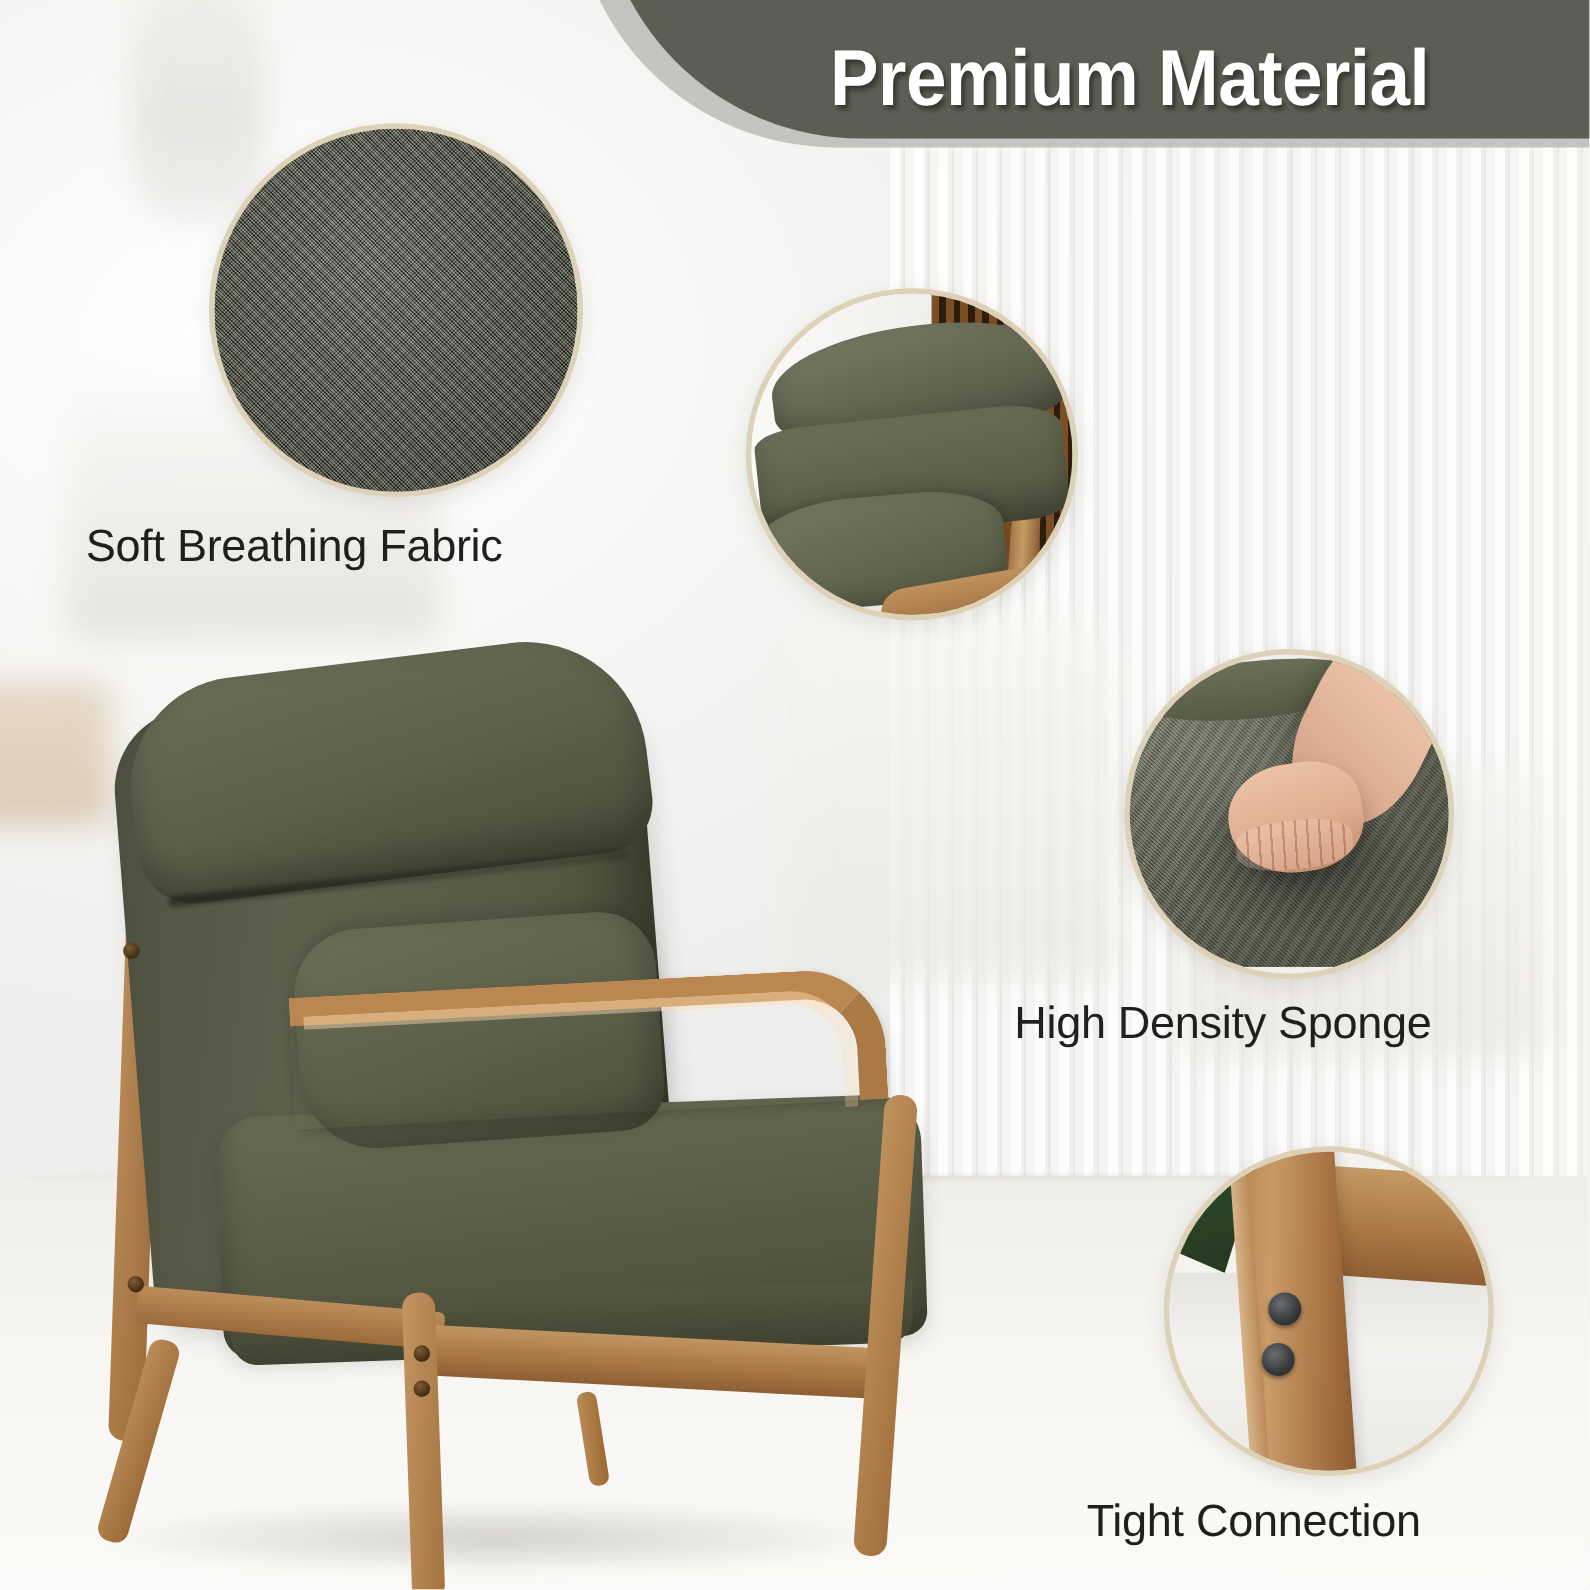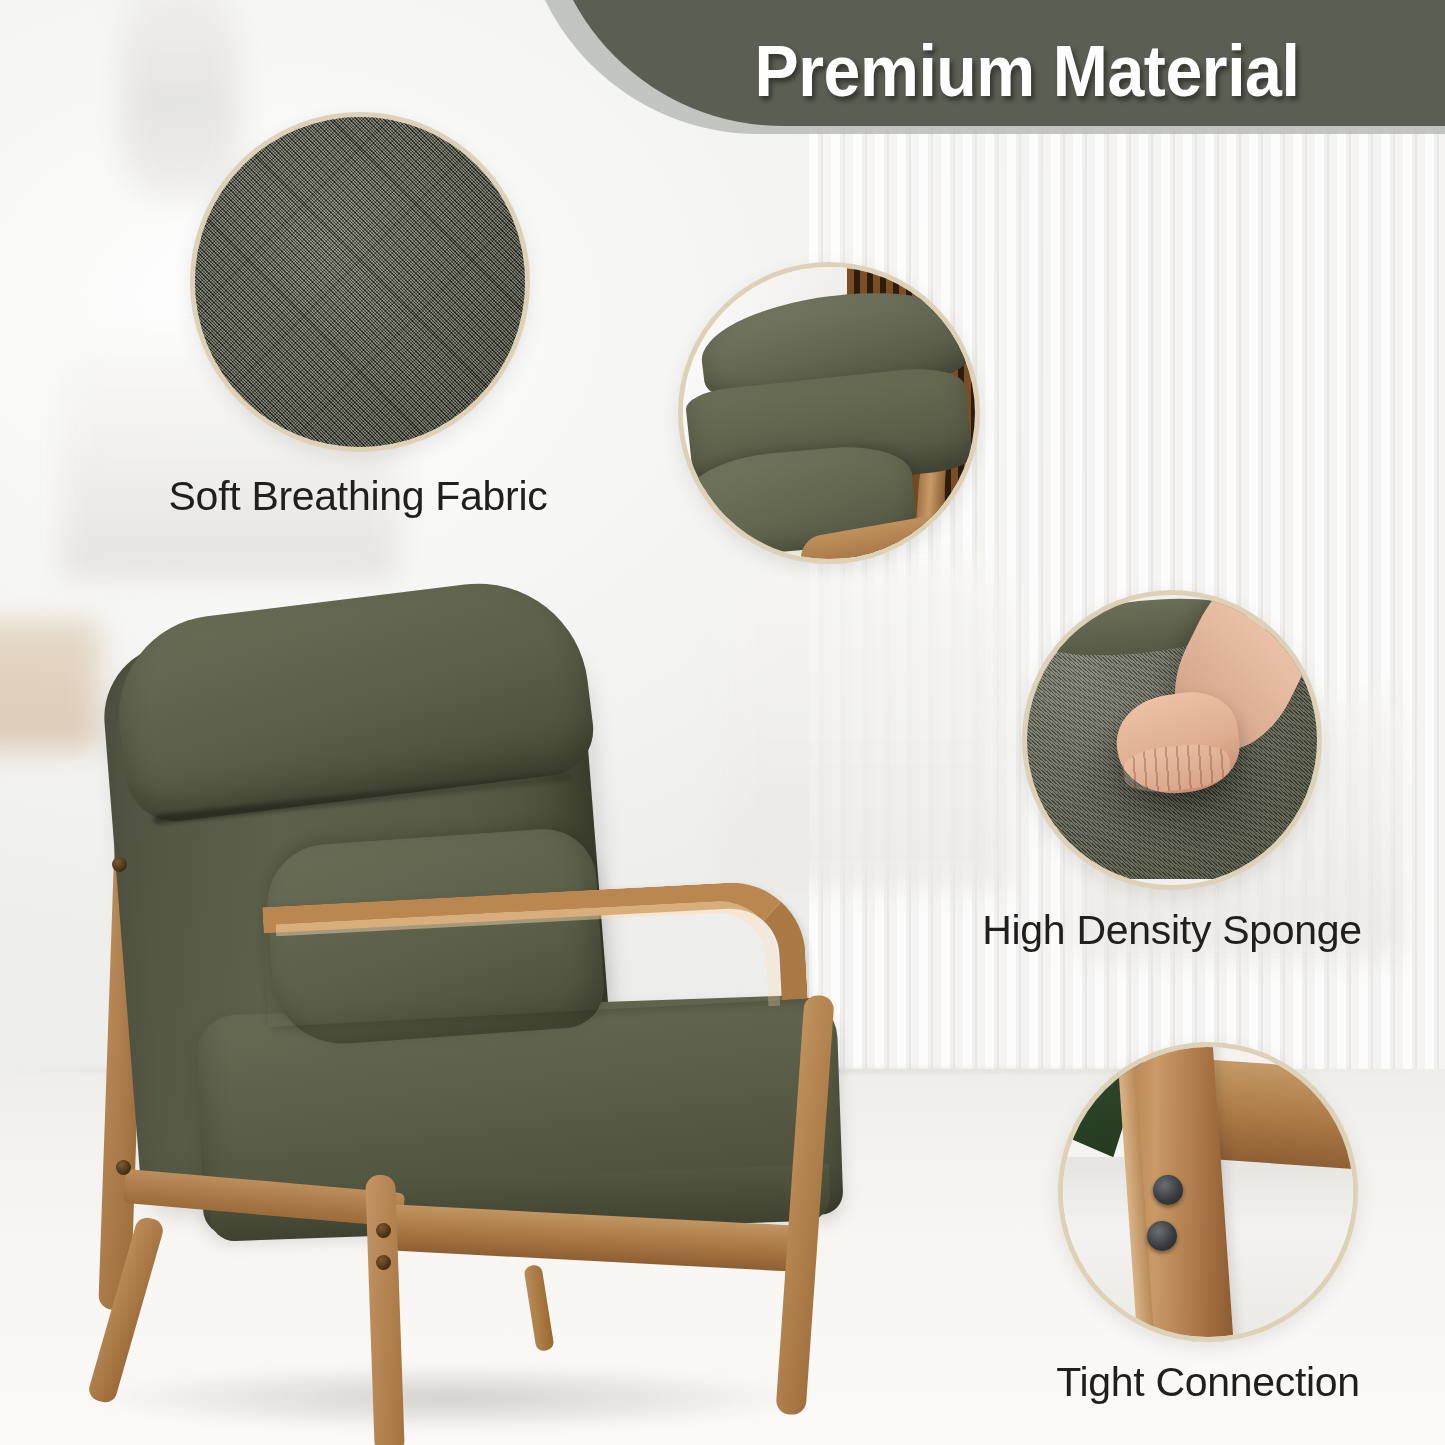--- a/index.html
+++ b/index.html
@@ -135,21 +135,20 @@
   .circle {
     position: relative;
     border-radius: 50%;
     border: 5px solid #ddd2b8;
     overflow: hidden;
     box-shadow: 0 6px 18px rgba(90,88,80,.13);
     background: #e8e6e0;
   }
   .callout-label {
     margin-top: 16px;
-    text-align: center;
     color: #201f1e;
     font-size: 41px;
     line-height: 1.08;
     font-family: "Liberation Sans", sans-serif;
     letter-spacing: -.3px;
     white-space: pre-line;
   }
 
   
   .c1 { left: 190px; top: 112px; }

